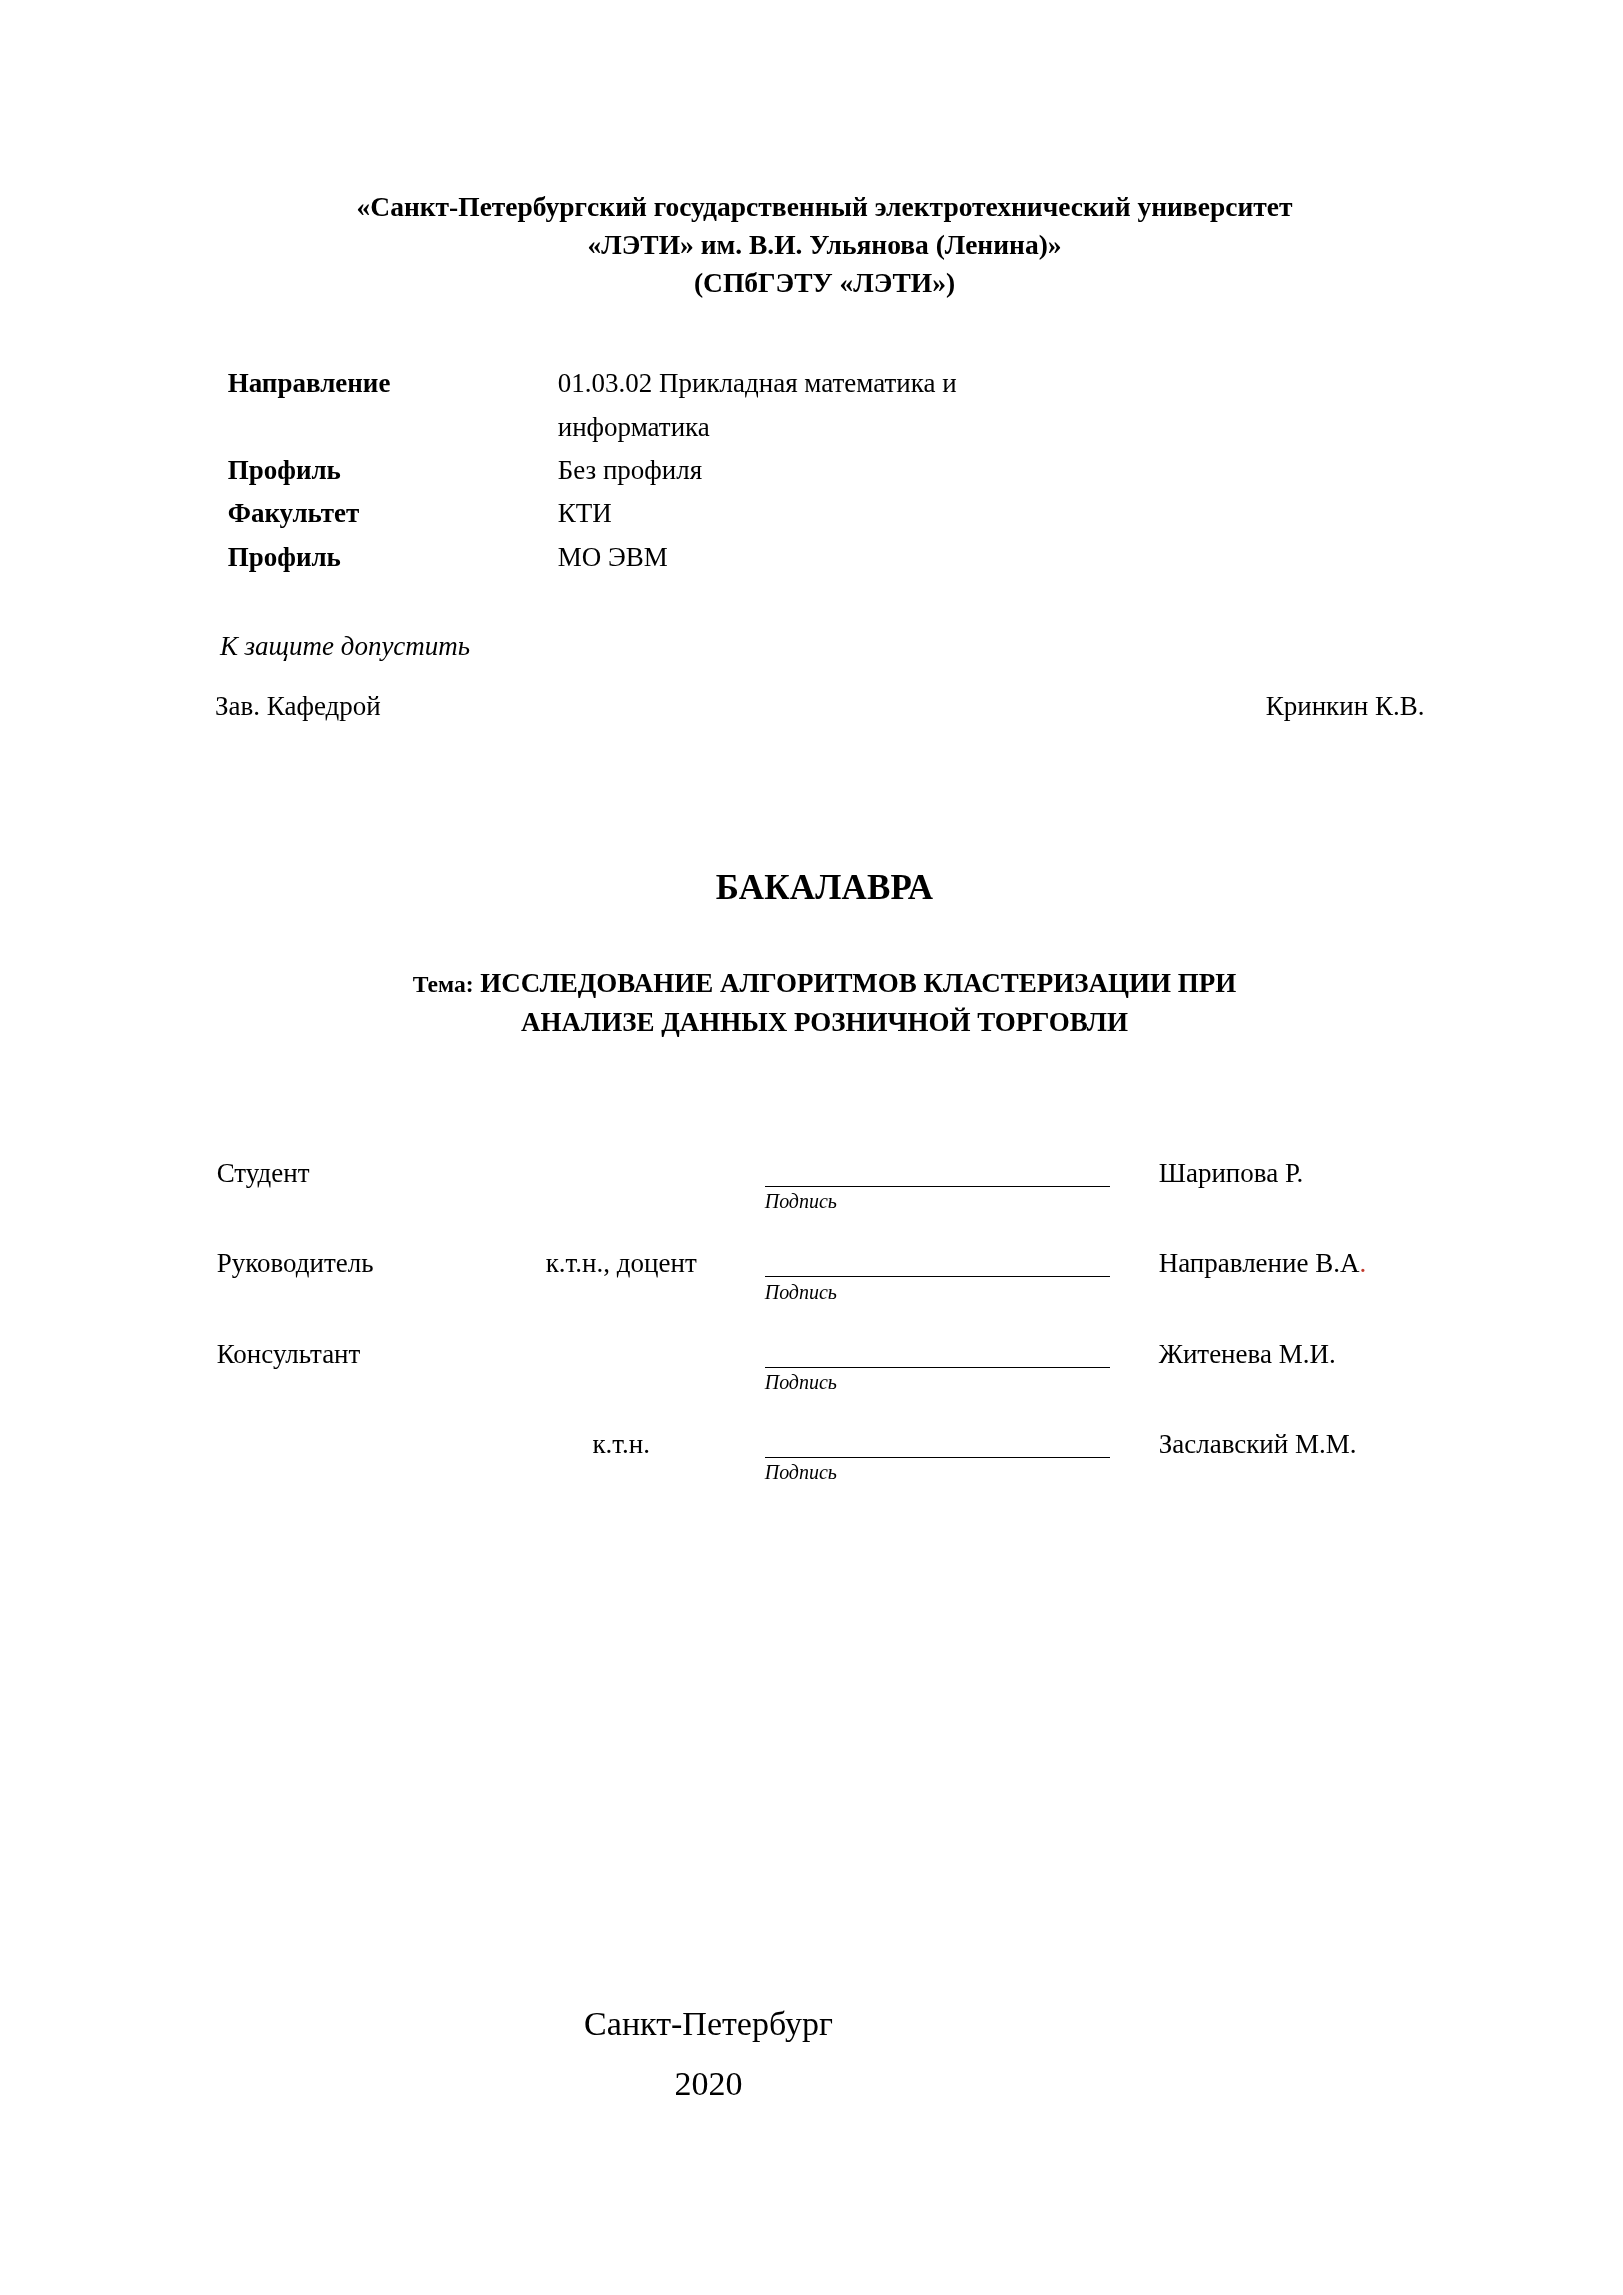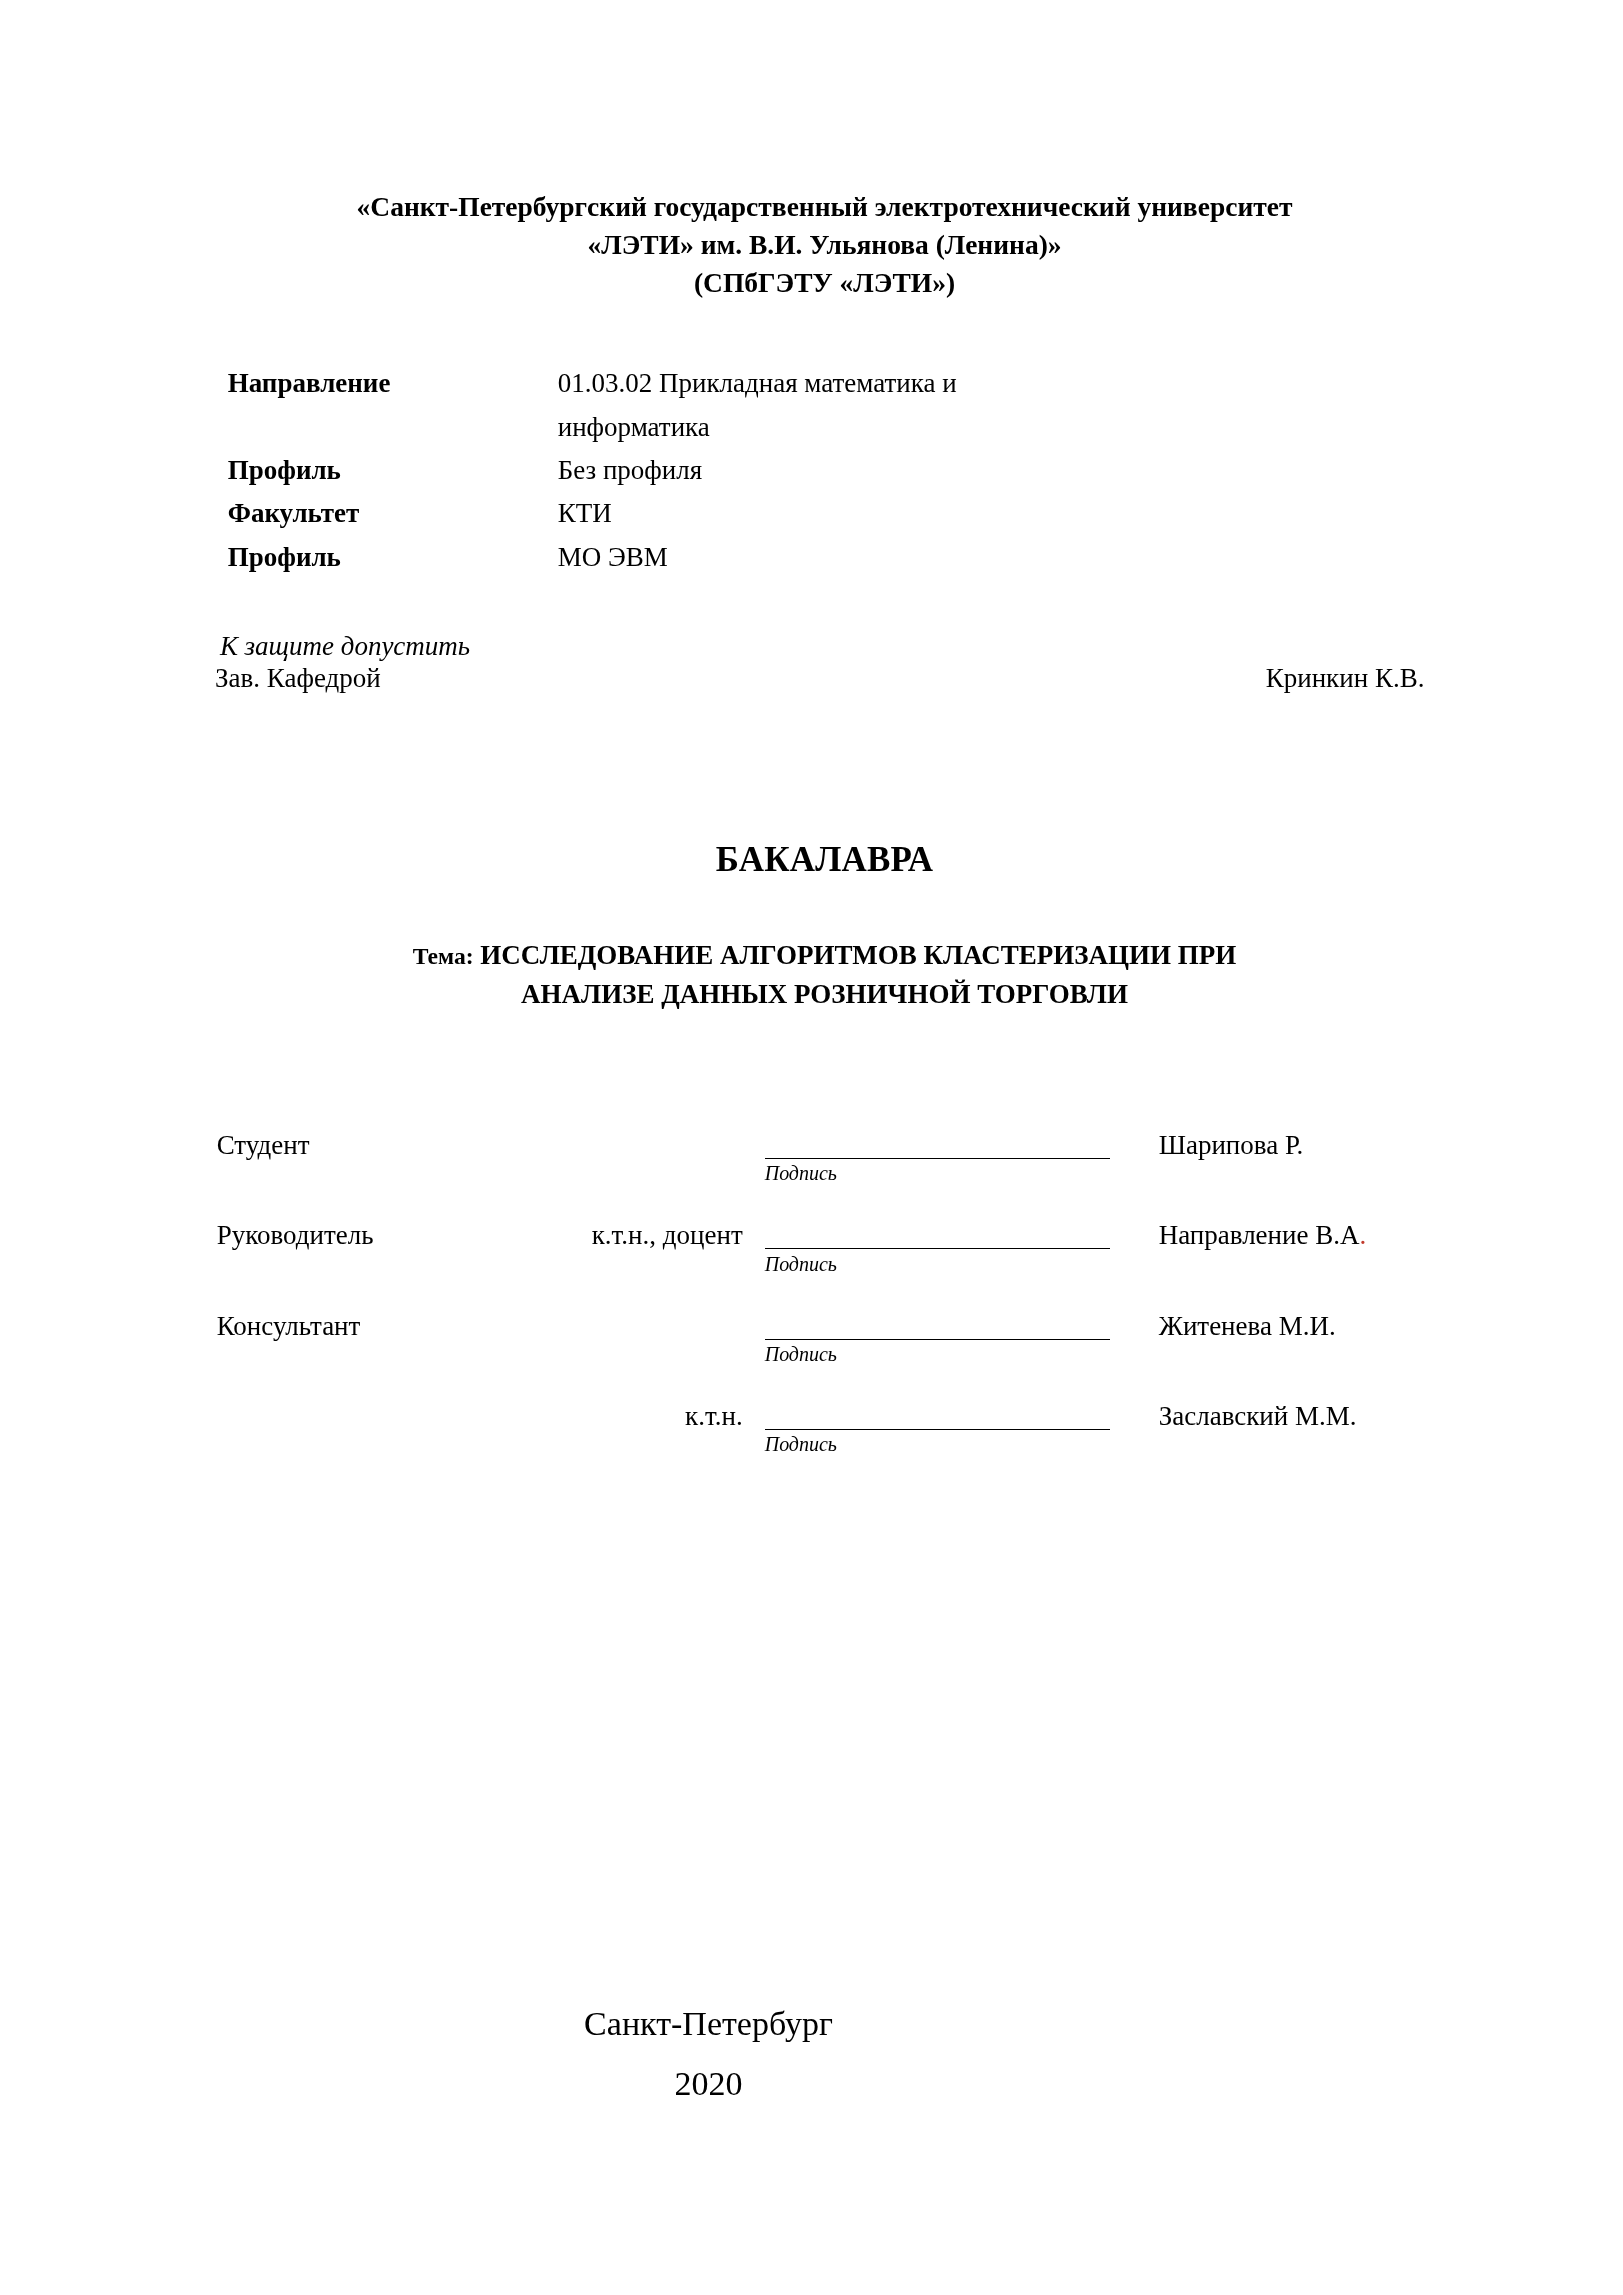--- a/index.html
+++ b/index.html
@@ -66,21 +66,21 @@
   }
 
   
   .approve-note {
     margin-top: 52px;
     padding-left: 7.9px;
     font-style: italic;
     font-size: 27px;
   }
   .approve-row {
-    margin-top: 1px;
+    margin-top: 29px;
     display: flex;
     justify-content: space-between;
     align-items: flex-end;
     font-size: 27px;
     padding-left: 3.1px;
   }
   .approve-row .right {
     padding-right: 12.6px;
   }
 
@@ -119,21 +119,21 @@
     padding: 0;
     vertical-align: top;
   }
   .sig-role {
     width: 283px;
     padding-left: 4.7px !important;
     white-space: nowrap;
   }
   .sig-degree {
     width: 243px;
-    text-align: right;
+    text-align: center;
     padding-right: 22px !important;
     white-space: nowrap;
   }
   .sig-line-cell {
     width: 353px;
   }
   .sig-line-wrap {
     width: 345px;
     position: relative;
   }

